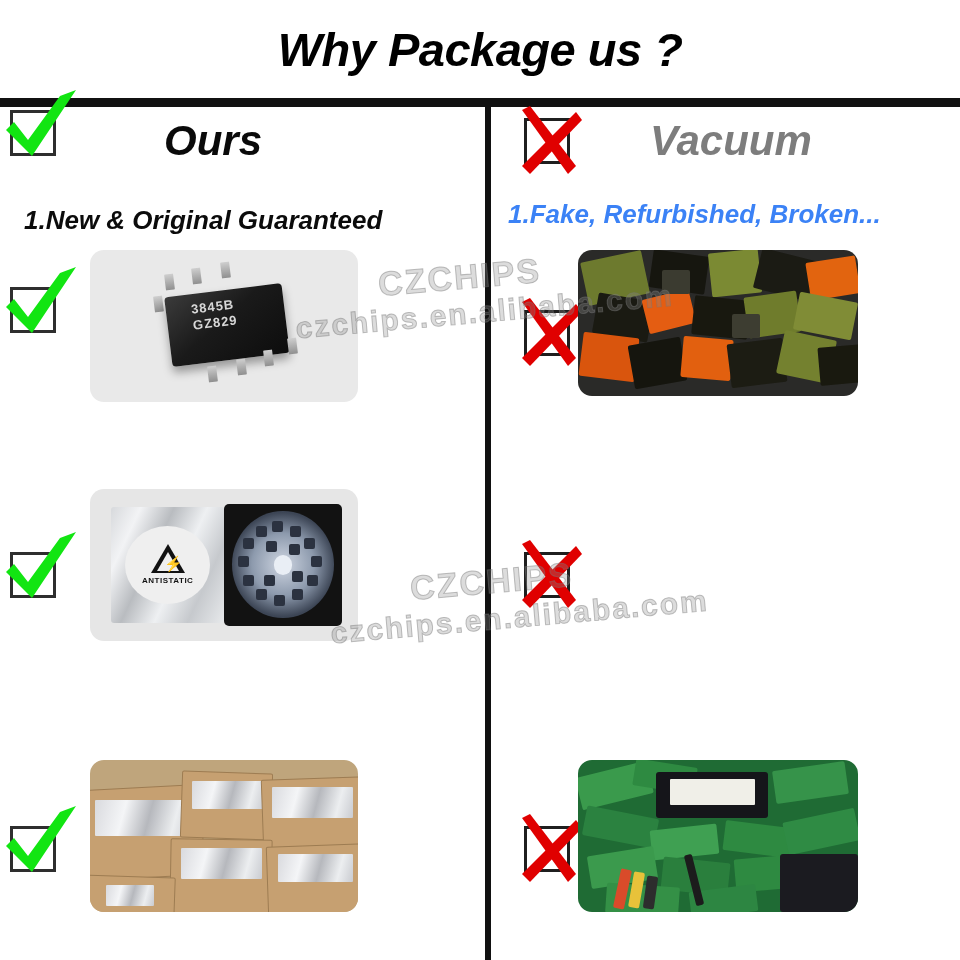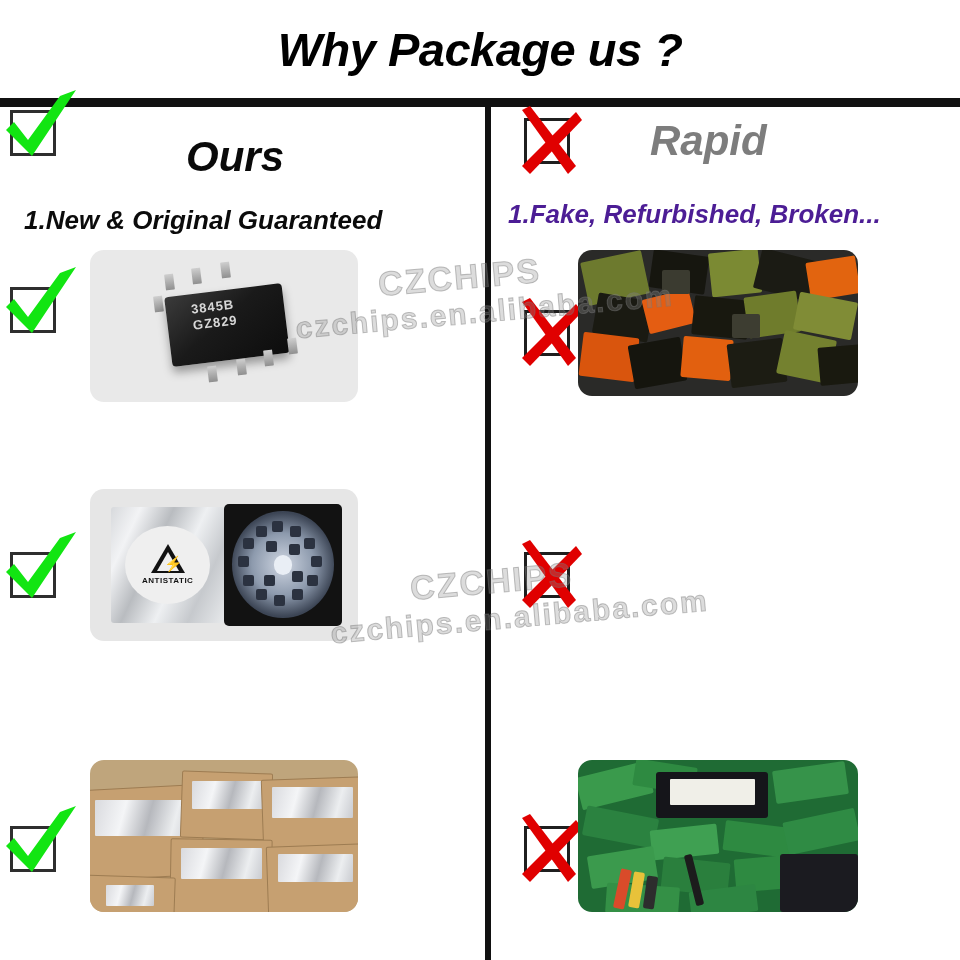--- a/index.html
+++ b/index.html
@@ -30,21 +30,21 @@
     position: absolute; left: 485px; top: 107px; width: 6px; height: 853px;
     background: #111;
   }
 
   
   .col-head {
     position: absolute; top: 110px; height: 62px;
     font-size: 42px; font-weight: bold; font-style: italic;
     display: flex; align-items: center;
   }
-  .col-head.ours  { left: 186px; color: #0a0a0a; margin-top: 16px; }
+  .col-head.ours  { left: 164px; color: #0a0a0a; }
   .col-head.other { left: 650px; color: #7d7d7d; }
 
   
   .chk {
     position: absolute; width: 46px; height: 46px;
   }
   .chk .box {
     position: absolute; left: 0; top: 0; width: 46px; height: 46px;
     border: 3px solid #2e2e2e; background: transparent;
   }
@@ -58,21 +58,21 @@
   .xmk svg { position: absolute; left: -12px; top: -14px; width: 74px; height: 74px; overflow: visible; }
 
   
   .cap {
     position: absolute;
     font-weight: bold; font-style: italic;
     line-height: 1.12;
     white-space: pre-line;
   }
   .cap.left  { color: #0b0b0b; }
-  .cap.right { color: #4c1d95; }
+  .cap.right { color: #3b82f6; }
 
   
   .photo {
     position: absolute;
     border-radius: 14px;
     overflow: hidden;
     background: #e8e8e8;
   }
   .photo .inner { position: absolute; inset: 0; }
 
@@ -211,21 +211,21 @@
   </div>
   <div class="col-head ours">Ours</div>
 
   <div class="xmk" style="left:524px; top:118px;">
     <div class="box"></div>
     <svg viewBox="0 0 74 74">
       <path d="M10 6 L18 2 L64 62 L56 70 Z" fill="#e00000"></path>
       <path d="M64 8 L70 16 L18 70 L10 62 Z" fill="#e00000"></path>
     </svg>
   </div>
-  <div class="col-head other">Rapid</div>
+  <div class="col-head other">Vacuum</div>
 
   <div class="cap left" style="left:24px; top:206px; width:450px; font-size:26px;">1.New &amp; Original Guaranteed</div>
   <div class="cap right" style="left:508px; top:200px; width:445px; font-size:26px;">1.Fake, Refurbished, Broken...</div>
 
   <div class="chk" style="left:10px; top:287px;">
     <div class="box"></div>
     <svg viewBox="0 0 84 80">
       <path d="M8 42 L16 34 L30 52 L62 8 L78 2 L34 68 Z" fill="#12e512"></path>
     </svg>
   </div>

